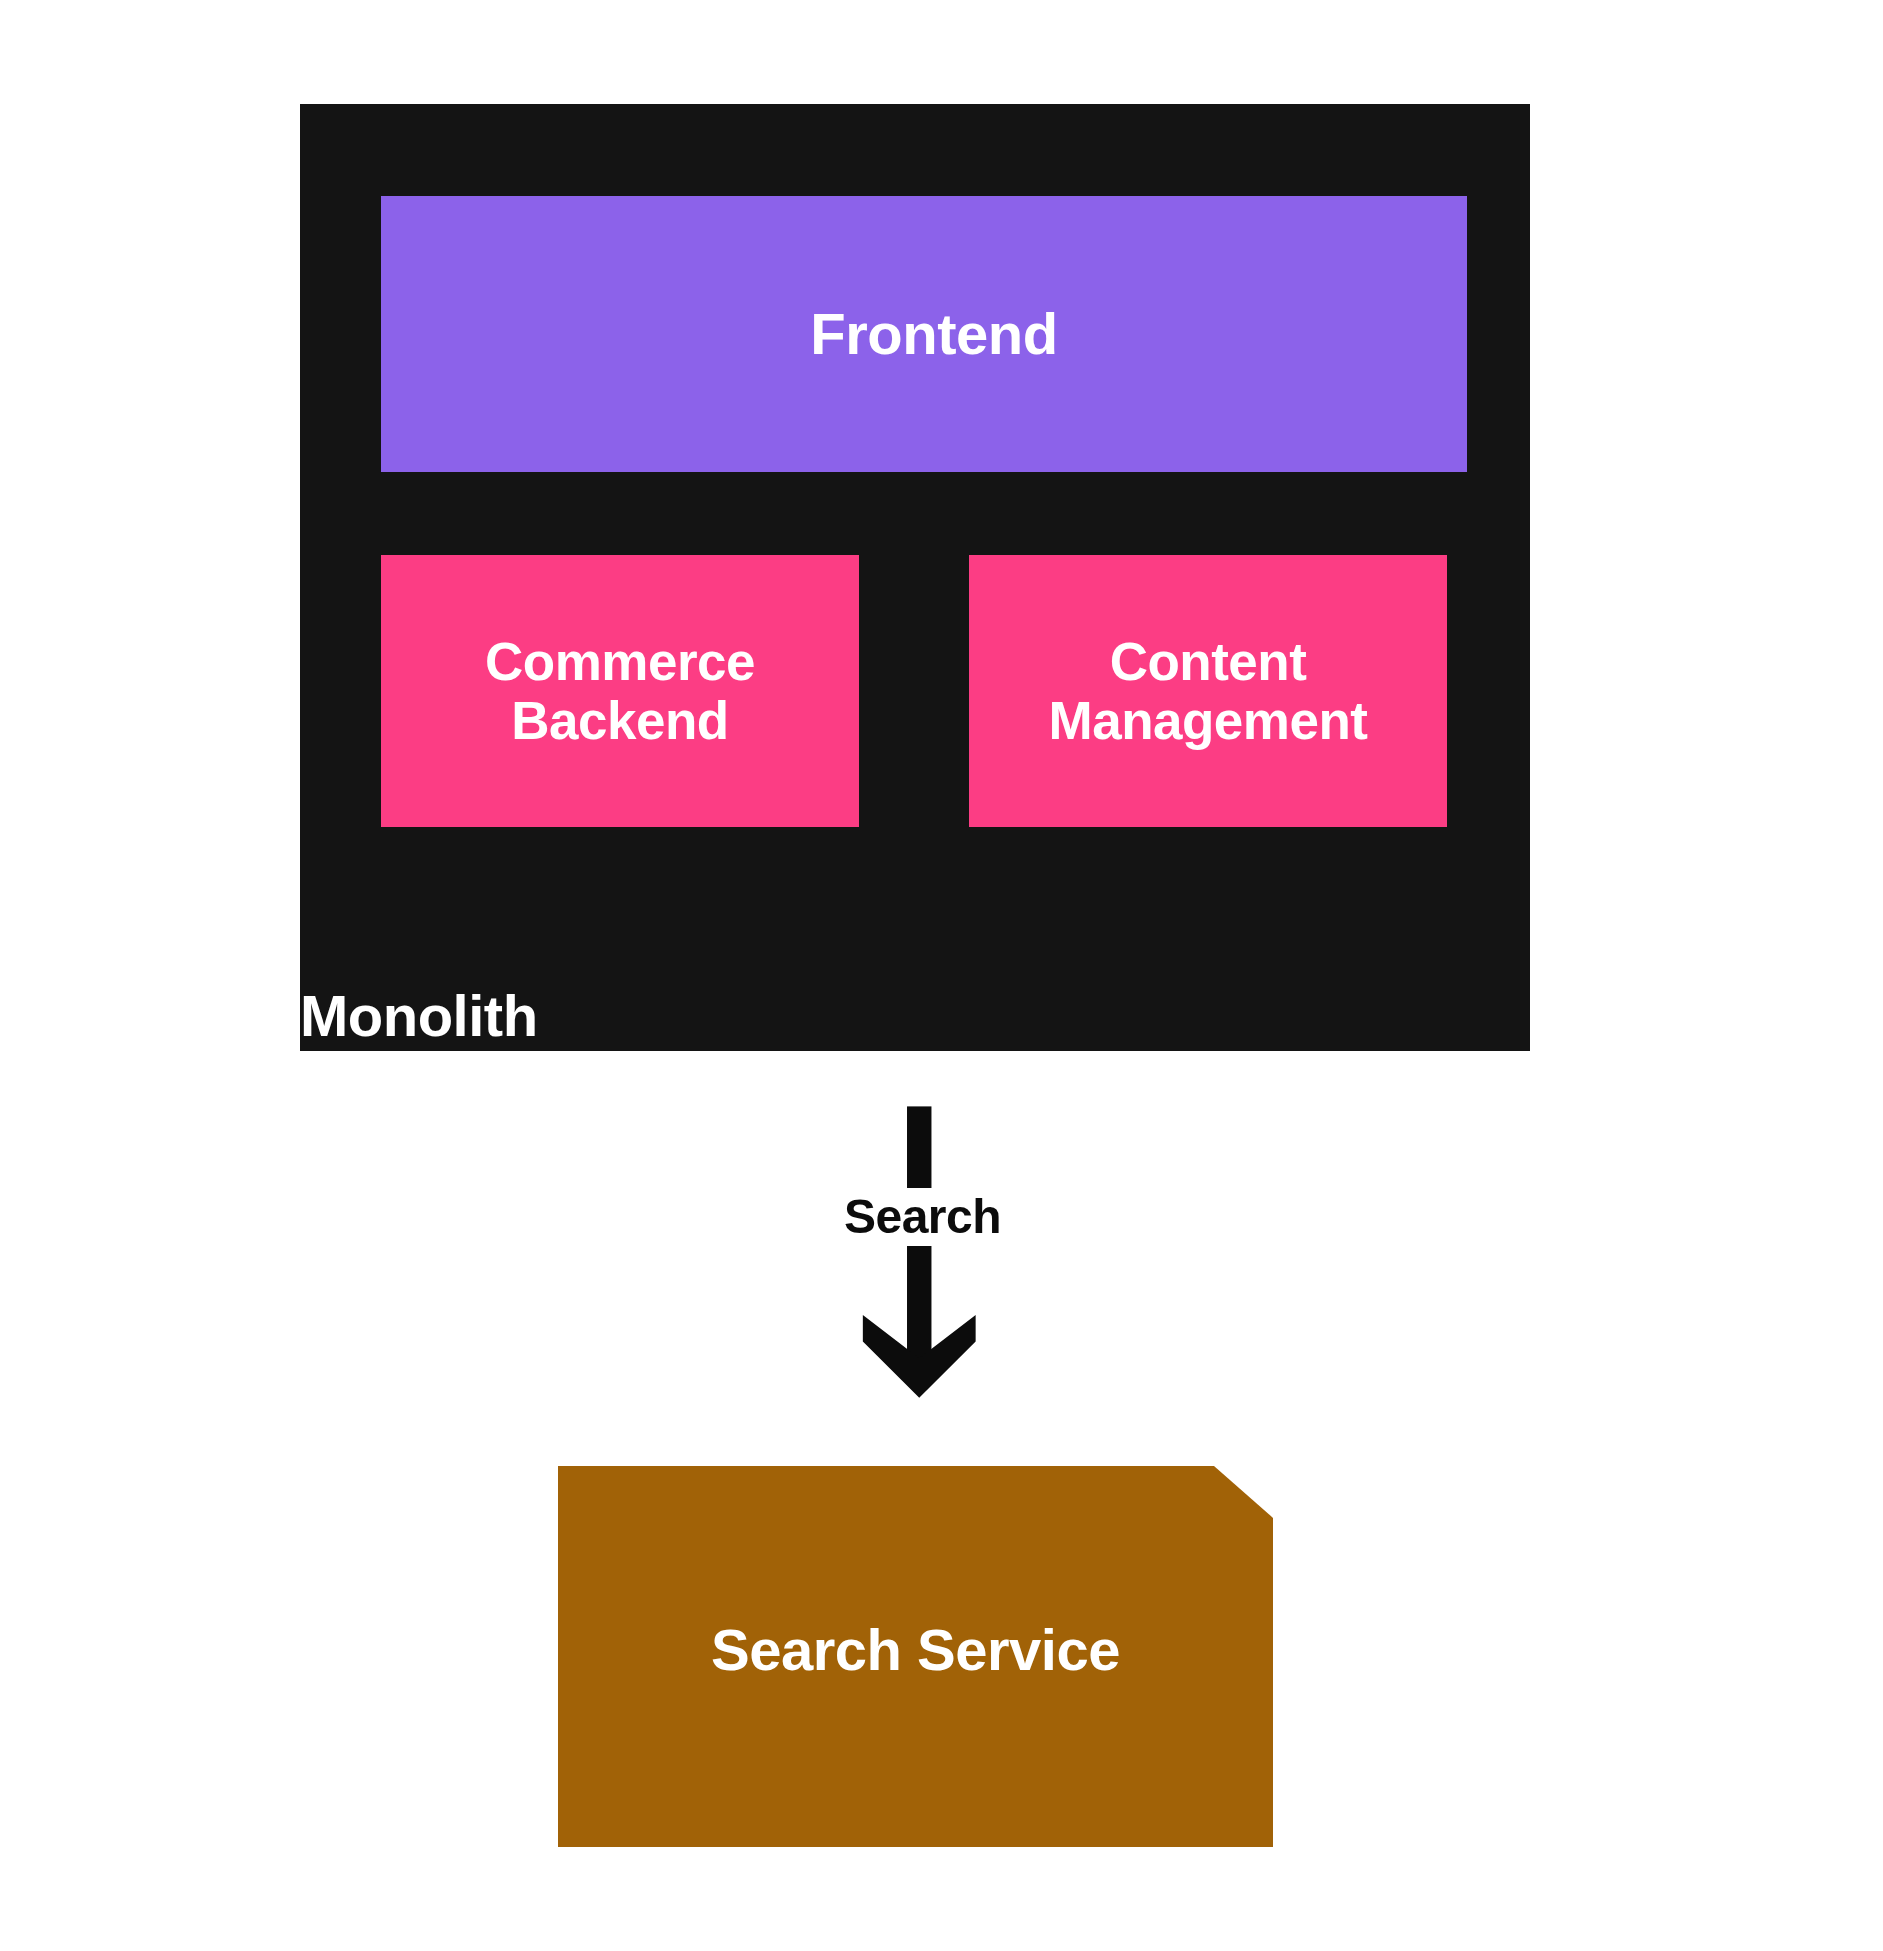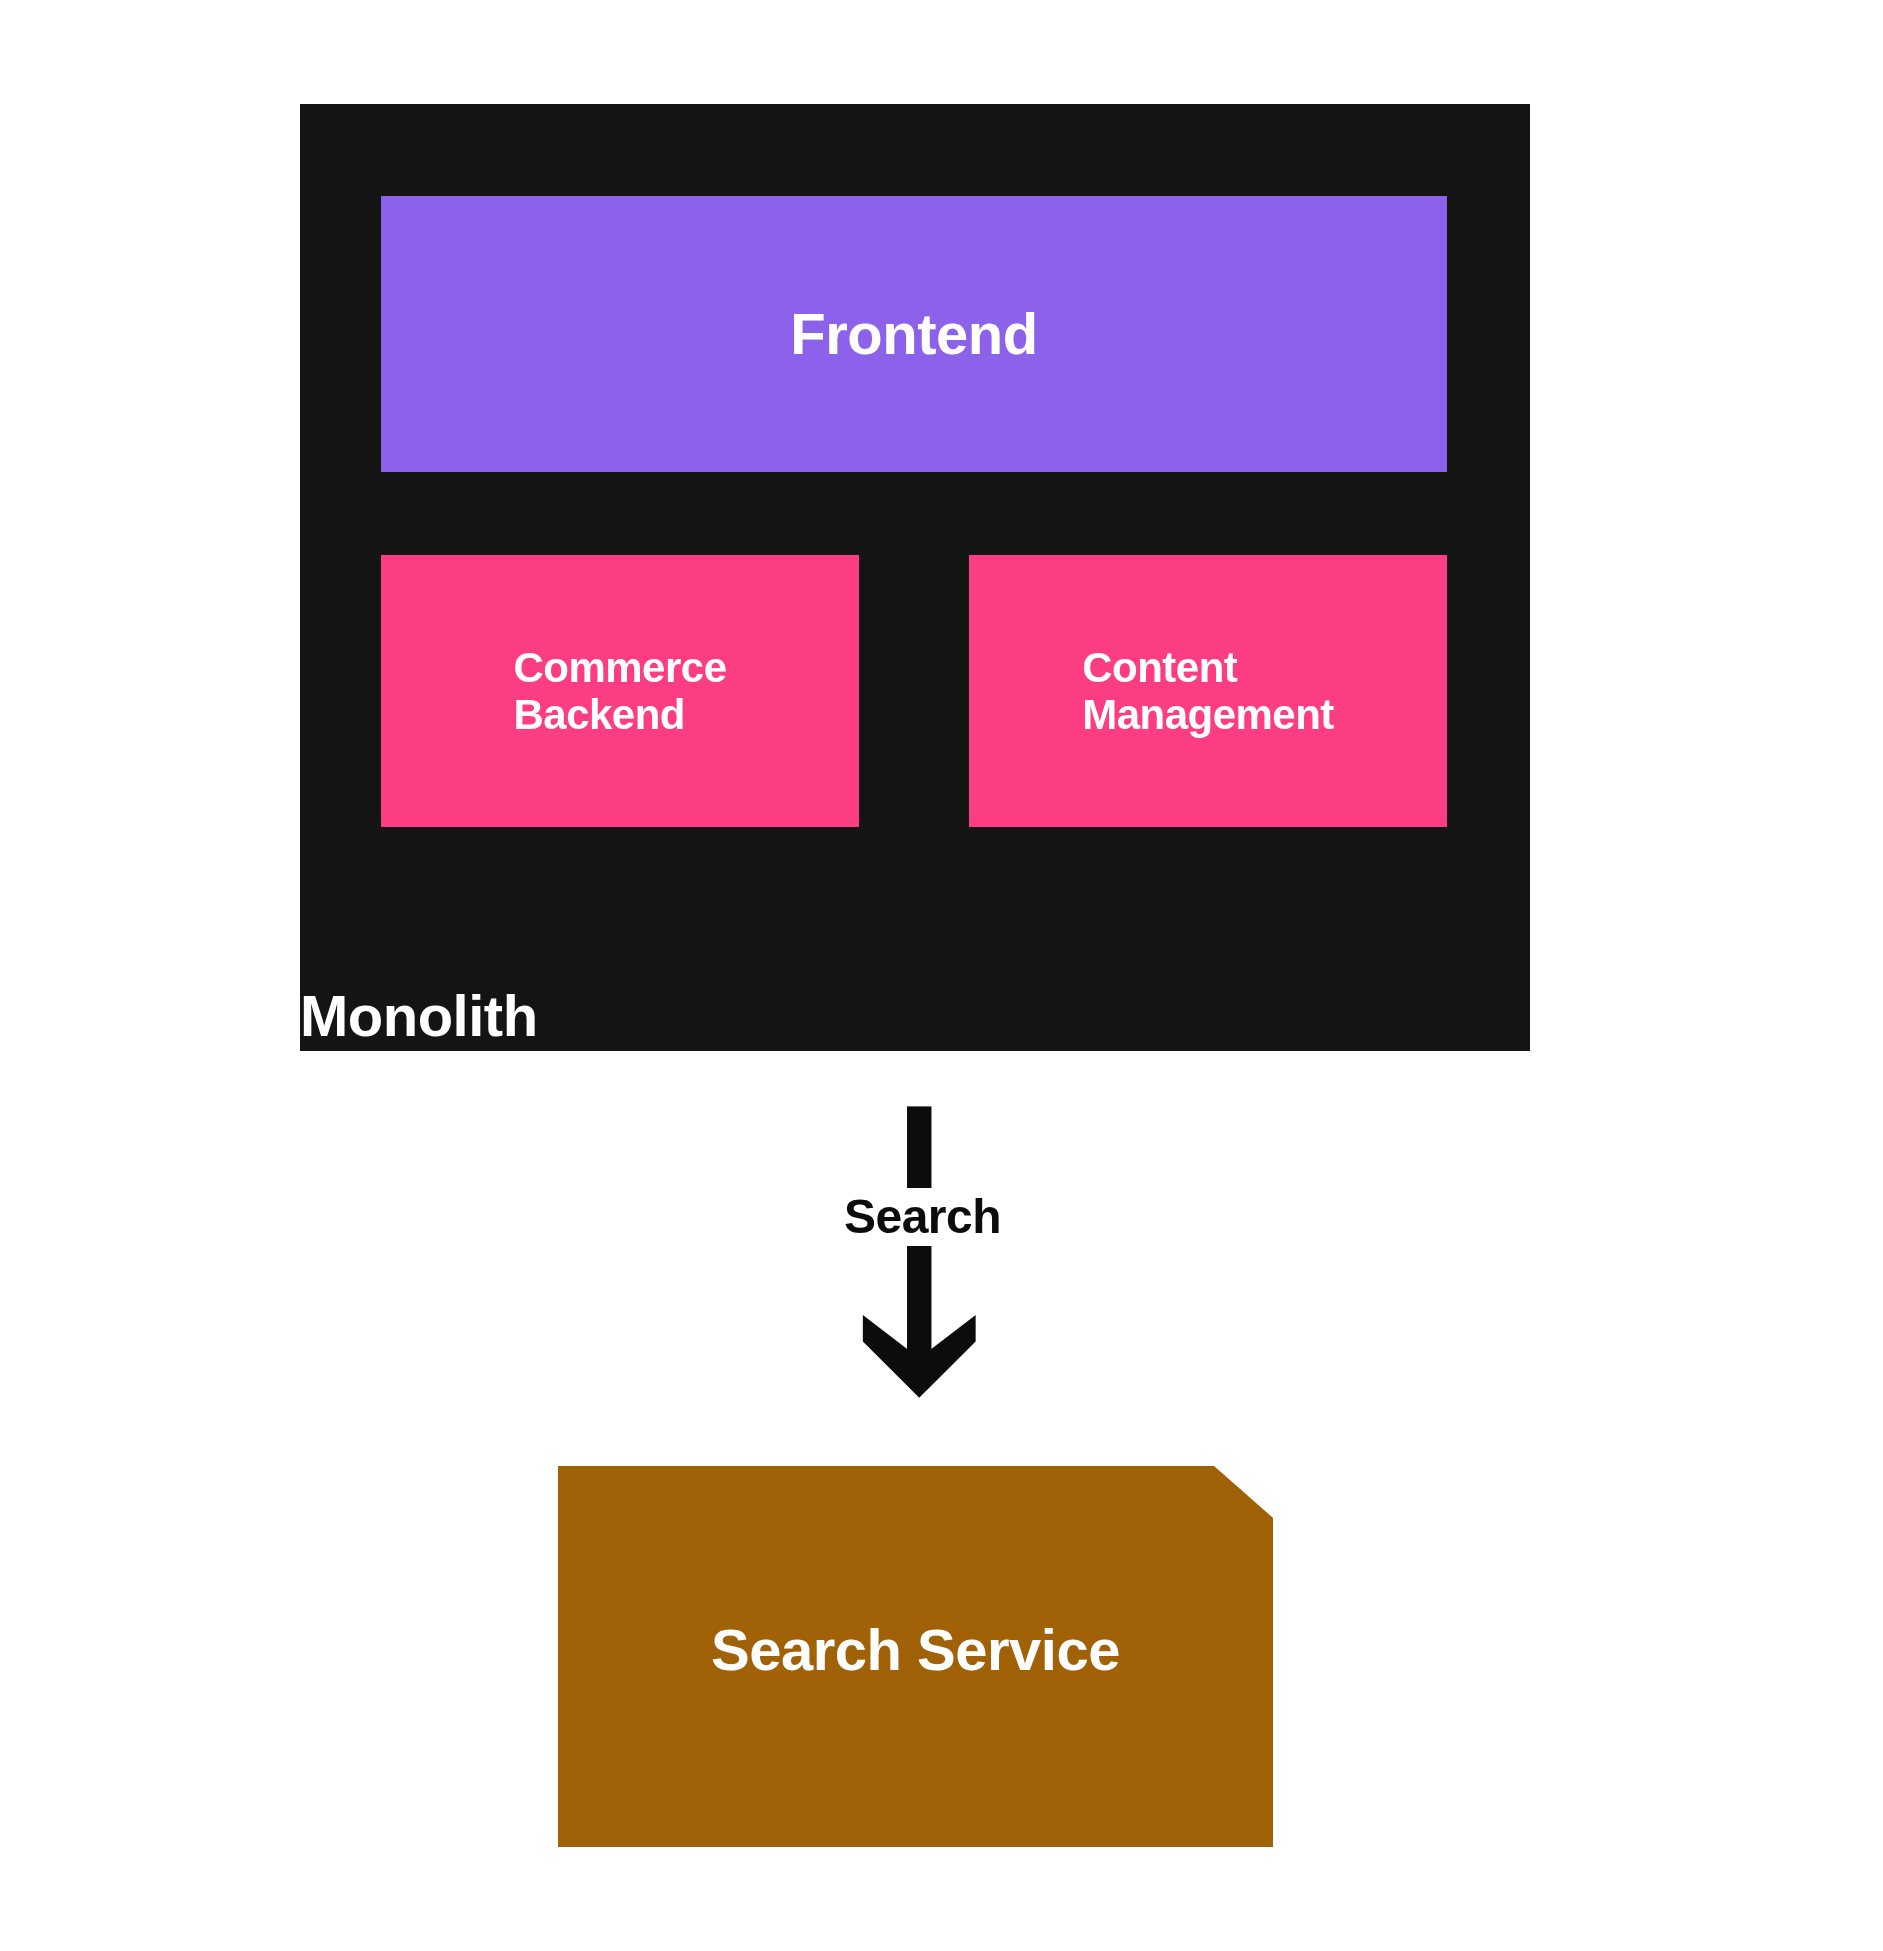--- a/index.html
+++ b/index.html
@@ -46,20 +46,21 @@
   .frontend-box {
     position: absolute;
     left: 81px;   
     top: 92px;    
     width: 1066px;
     height: 276px;
     background: #8c62ea;
     display: flex;
     align-items: center;
     justify-content: center;
+    padding-left: 20px;
   }
   .frontend-box .box-label {
     color: #ffffff;
     font-size: 58px;
     font-weight: 700;
     letter-spacing: -0.5px;
     text-align: center;
     line-height: 1.12;
   }
 
@@ -71,24 +72,24 @@
     height: 272px;
     background: #fc3d84;
     display: flex;
     align-items: center;
     justify-content: center;
   }
   .service-box.left  { left: 81px;  }  
   .service-box.right { left: 669px; }  
   .service-box .box-label {
     color: #ffffff;
-    font-size: 42px;
+    font-size: 53px;
     font-weight: 700;
     letter-spacing: -0.5px;
-    text-align: left;
+    text-align: center;
     line-height: 1.12;
     white-space: pre-line;
   }
 
   
   .arrow-group {
     position: absolute;
     left: 829px;
     top: 1106px;
     width: 188px;

